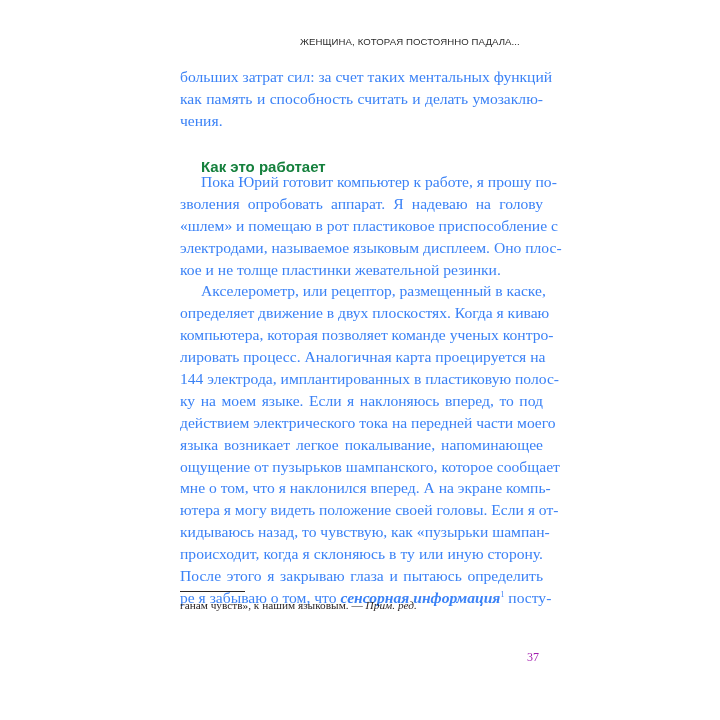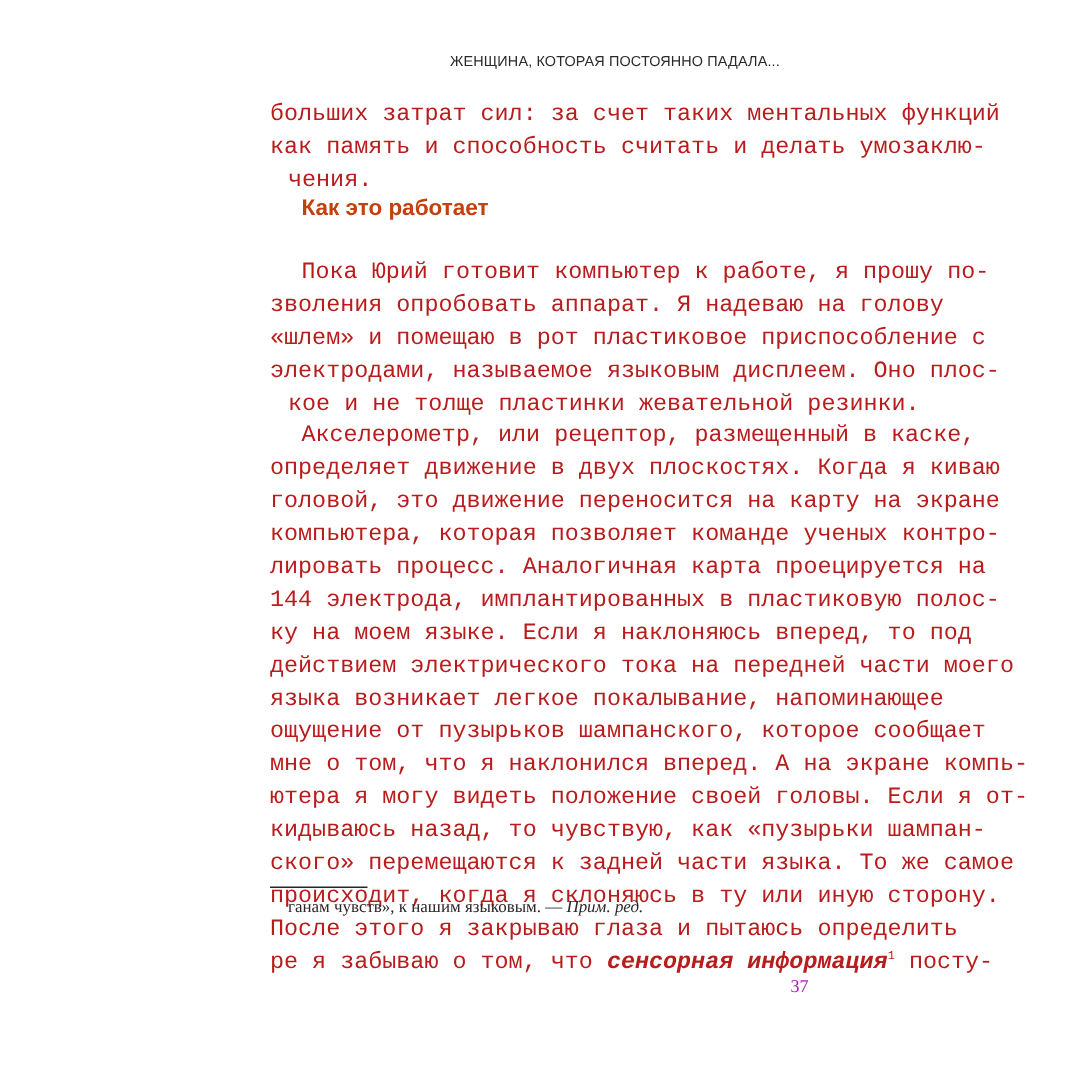--- a/index.html
+++ b/index.html
@@ -7,30 +7,30 @@
     width: 720px; height: 720px; background: #ffffff; position: relative; overflow: hidden;
     color: #231f20;
   }
   .running-head {
     position: absolute; top: 36px; left: 300px; width: 244px; text-align: left;
     font-family: "Liberation Sans", sans-serif; font-size: 9.6px; letter-spacing: 0.1px;
     color: #2a2a2a; white-space: nowrap;
   }
   .column {
     position: absolute; left: 180px; width: 363px;
-    font-family: Liberation Mono, monospace; font-size: 15.6px; line-height: 21.9px;
-    color: #b91c1c;
+    font-family: Liberation Serif, serif; font-size: 15.6px; line-height: 21.9px;
+    color: #3b82f6;
   }
   .line { display: block; height: 21.9px; white-space: nowrap; text-align: justify; text-align-last: justify; }
-  .line.last { text-align-last: left; margin-left: 12px; }
+  .line.last { text-align-last: left; }
   .line.indent { padding-left: 21px; }
   .block-top { top: 66px; }
   .heading {
-    position: absolute; top: 130px; left: 201px;
-    font-family: "Liberation Sans", sans-serif; font-weight: bold; font-size: 15px; color: #c2410c;
+    position: absolute; top: 158px; left: 201px;
+    font-family: "Liberation Sans", sans-serif; font-weight: bold; font-size: 15px; color: #15803d;
   }
   .block-body { top: 171px; }
   .bi { font-weight: bold; font-style: italic; margin-top: 38px; }
   sup { font-size: 8px; vertical-align: 6px; line-height: 0; }
   .fn-rule { position: absolute; top: 591px; left: 180px; width: 65px; height: 0; border-top: 1.3px solid #2b2627; }
   .footnote {
     position: absolute; top: 598px; left: 180px; width: 362px;
     font-family: "Liberation Serif", serif; font-size: 11.3px; line-height: 15.5px; color: #2b2627;
   }
   .footnote .line { height: 15.5px; }
@@ -55,32 +55,30 @@
 <div class="heading">Как это работает</div>
 
 <div class="column block-body">
   <span class="line indent">Пока Юрий готовит компьютер к работе, я прошу по-</span>
   <span class="line">зволения опробовать аппарат. Я надеваю на голову</span>
   <span class="line">«шлем» и помещаю в рот пластиковое приспособление с</span>
   <span class="line">электродами, называемое языковым дисплеем. Оно плос-</span>
   <span class="line last">кое и не толще пластинки жевательной резинки.</span>
   <span class="line indent">Акселерометр, или рецептор, размещенный в каске,</span>
   <span class="line">определяет движение в двух плоскостях. Когда я киваю</span>
-  <span class="line">головой, это движение переносится на карту на экране</span>
   <span class="line">компьютера, которая позволяет команде ученых контро-</span>
   <span class="line">лировать процесс. Аналогичная карта проецируется на</span>
   <span class="line">144 электрода, имплантированных в пластиковую полос-</span>
   <span class="line">ку на моем языке. Если я наклоняюсь вперед, то под</span>
   <span class="line">действием электрического тока на передней части моего</span>
   <span class="line">языка возникает легкое покалывание, напоминающее</span>
   <span class="line">ощущение от пузырьков шампанского, которое сообщает</span>
   <span class="line">мне о том, что я наклонился вперед. А на экране компь-</span>
   <span class="line">ютера я могу видеть положение своей головы. Если я от-</span>
   <span class="line">кидываюсь назад, то чувствую, как «пузырьки шампан-</span>
-  <span class="line">ского» перемещаются к задней части языка. То же самое</span>
   <span class="line">происходит, когда я склоняюсь в ту или иную сторону.</span>
   <span class="line">После этого я закрываю глаза и пытаюсь определить</span>
   <span class="line"><span>ре я забываю о том, что </span><span class="bi">сенсорная информация</span><sup>1</sup><span> посту-</span></span>
 </div>
 
 <div class="fn-rule"></div>
 
 <div class="footnote">
   <span class="line last"><span>ганам чувств», к нашим языковым. — </span><i>Прим. ред.</i></span>
 </div>

